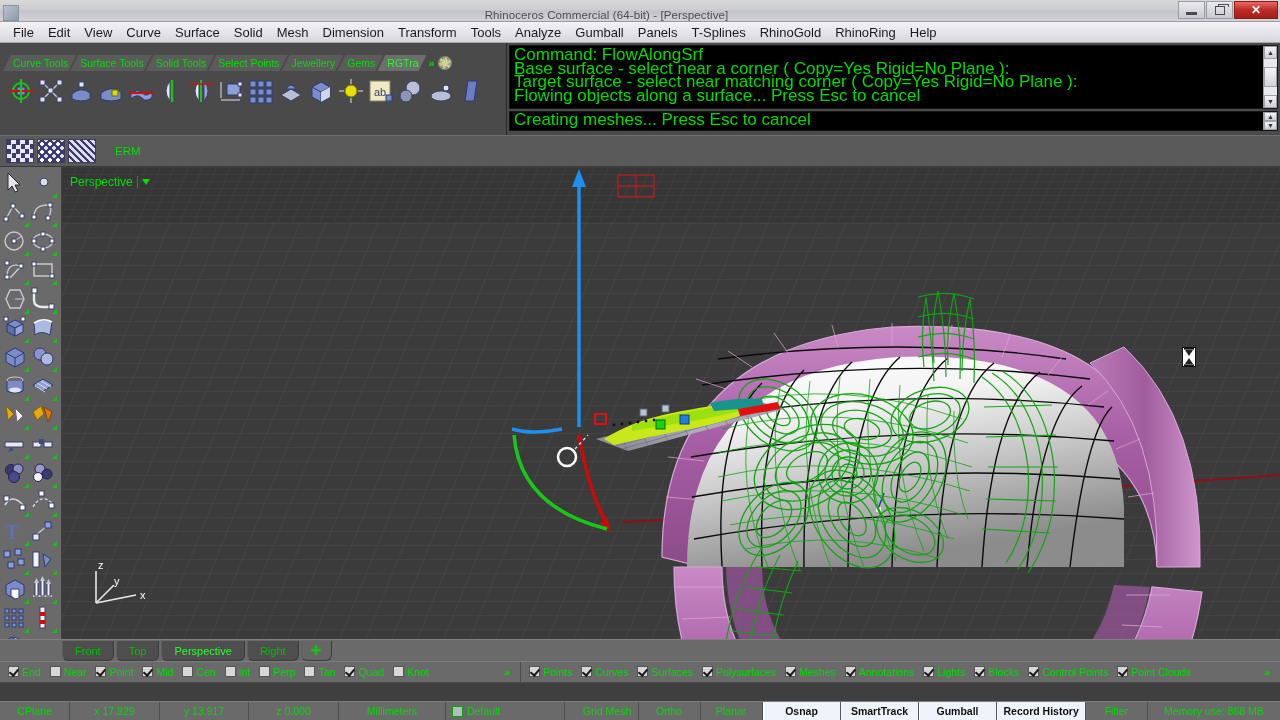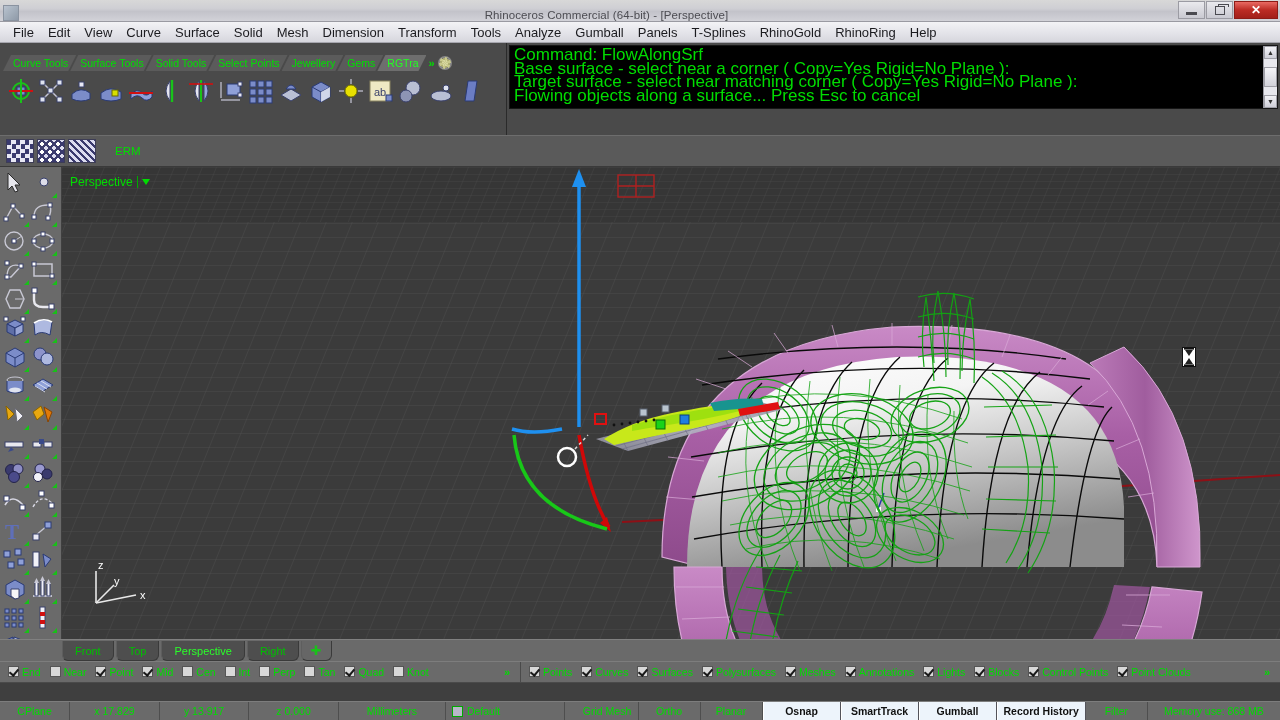--- a/index.html
+++ b/index.html
@@ -370,20 +370,27 @@
           <div class="cmdtext">Command: FlowAlongSrf</div>
           <div class="cmdtext">Base surface - select near a corner ( Copy=Yes  Rigid=No  Plane ):</div>
           <div class="cmdtext">Target surface - select near matching corner ( Copy=Yes  Rigid=No  Plane ):</div>
           <div class="cmdtext">Flowing objects along a surface... Press Esc to cancel</div>
         </div>
       <div class="vscroll">
         <div class="sbbtn">▲</div>
         <div class="sbtrack"></div>
         <div class="sbthumb"></div>
         <div class="sbtrack"></div>
+        <div class="sbbtn">▼</div>
+      </div>
+    </div>
+    <div class="cmdline-box">
+      <div class="cmdtext">Creating meshes... Press Esc to cancel</div>
+      <div class="vscroll">
+        <div class="sbbtn">▲</div>
         <div class="sbbtn">▼</div>
       </div>
     </div>
   </div>
 
   <div class="ermbar">
     <div class="erm-ic" style="background:repeating-conic-gradient(#e8e8f4 0 25%, #3a3a6e 0 50%) 0 0/9px 9px;"></div>
     <div class="erm-ic" style="background:radial-gradient(circle at 50% 50%, #fff 0 2px, #3a3a6e 2px 4px, #dcdcf0 4px) 0 0/8px 8px;"></div>
     <div class="erm-ic" style="background:repeating-linear-gradient(45deg,#dcdcf0 0 3px,#3a3a6e 3px 5px);"></div>
     <div class="erm-label">ERM</div>

